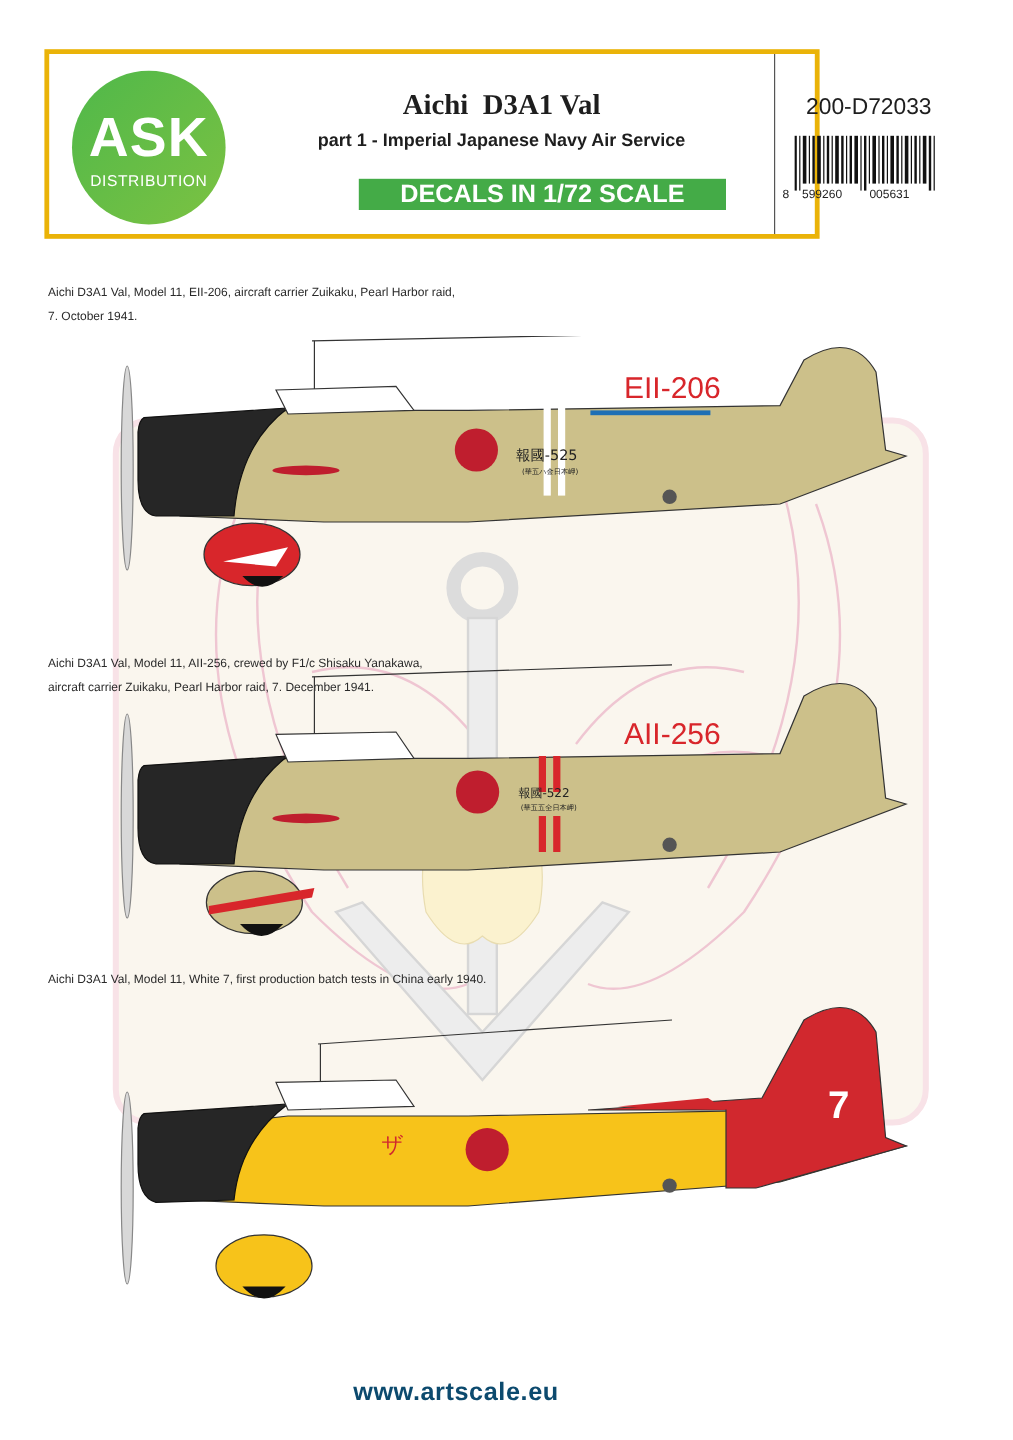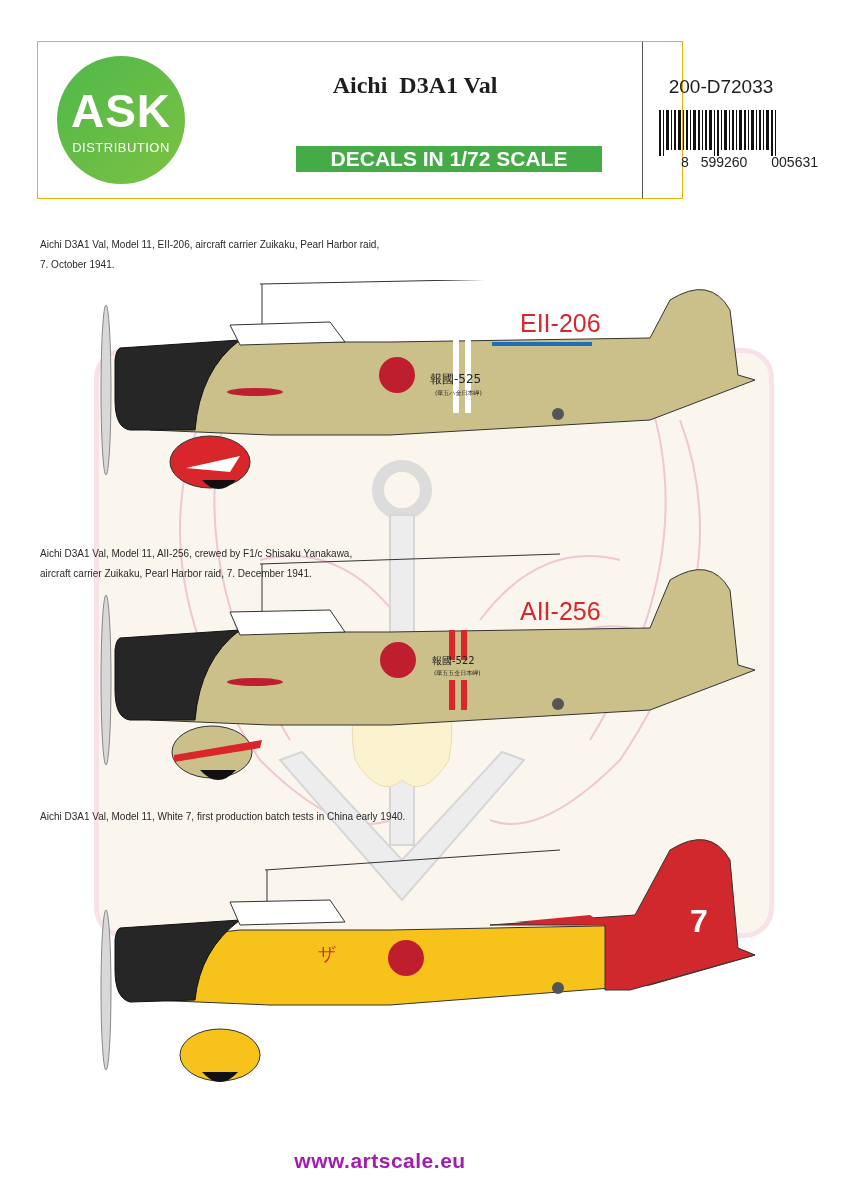--- a/index.html
+++ b/index.html
@@ -1,44 +1,45 @@
 <!DOCTYPE html>
 <html><head>
 <meta charset="utf-8">
 <style>
   html, body { margin:0; padding:0; }
   body { width:844px; height:1200px; background:#ffffff; position:relative; overflow:hidden; font-family:"Liberation Sans", sans-serif; }
-  .header { position:absolute; left:37px; top:41px; width:646px; height:158px; border:1px solid #eab308; background:#fff; box-sizing:border-box; }
+  .header { position:absolute; left:37px; top:41px; width:646px; height:158px; border:4px solid #eab308; background:#fff; box-sizing:border-box; }
   .header-divider { position:absolute; left:604px; top:0; width:1px; height:100%; background:#555; }
   .logo { position:absolute; left:19px; top:14px; width:128px; height:128px; border-radius:50%; background:linear-gradient(135deg,#4fb84a,#7cc242); }
   .logo-ask { position:absolute; left:0; top:28px; width:100%; text-align:center; color:#fff; font-weight:bold; font-size:46px; letter-spacing:1px; }
   .logo-dist { position:absolute; left:0; top:84px; width:100%; text-align:center; color:#fff; font-size:13px; letter-spacing:0.5px; }
   .title { position:absolute; left:150px; top:30px; width:454px; text-align:center; font-weight:bold; color:#1e1e1e; font-size:24px; }
   .subtitle { position:absolute; left:150px; width:454px; text-align:center; font-weight:bold; color:#1e1e1e; font-size:15px; }
   .sub1 { top:64px; } .sub2 { top:84px; }
   .scale-banner { position:absolute; left:225px; top:104px; width:306px; height:26px; background:#44ab47; color:#fff; font-weight:bold; font-size:21px; text-align:center; line-height:26px;margin-left:33px; }
   .code { position:absolute; left:604px; top:34px; width:158px; text-align:center; font-weight:normal; font-size:19px; color:#1e1e1e; }
   .barcode { position:absolute; left:658px; top:68px; width:130px; height:46px; }
-  .barcode-digits { position:absolute; left:648px; top:114px; font-size:14px; color:#222; width:150px;margin-left:32px; }
+  .barcode-digits { position:absolute; left:648px; top:114px; font-size:10px; color:#222; width:150px; }
   .bg-panel { position:absolute; left:94px; top:348px; width:680px; height:590px; background:#faf6ee; border:5px solid #f8e2e7; border-radius:30px; box-sizing:border-box; }
   .emblem { position:absolute; left:140px; top:380px; width:600px; height:560px; }
   .caption { position:absolute; left:40px; width:760px; font-size:10px; color:#2a2a2a; line-height:20px; }
   .plane { position:absolute; left:90px; width:680px; }
-  .footer-url { position:absolute; left:0; top:1149px; width:760px; text-align:center; color:#a21caf; font-weight:bold; font-size:21px; letter-spacing:0.5px; }
+  .footer-url { position:absolute; left:0; top:1149px; width:760px; text-align:center; color:#0c4a6e; font-weight:bold; font-size:21px; letter-spacing:0.5px; }
 </style>
 </head>
 <body>
 
 <div class="header">
   <div class="header-divider"></div>
   <div class="logo">
     <div class="logo-ask">ASK</div>
     <div class="logo-dist">DISTRIBUTION</div>
   </div>
   <div class="title" style="white-space:pre;font-family:Liberation Serif, serif;">Aichi  D3A1 Val</div>
+  <div class="subtitle sub1">part 1 - Imperial Japanese Navy Air Service</div>
   <div class="scale-banner">DECALS IN 1/72 SCALE</div>
   <div class="code">200-D72033</div>
   <svg class="barcode" style="left:621px;top:68px;" viewBox="0 0 130 46">
     <g fill="#111">
       <rect x="0" y="0" width="2" height="46"></rect>
         <rect x="4" y="0" width="1" height="46"></rect>
       <rect x="7" y="0" width="3" height="40"></rect>
         <rect x="12" y="0" width="1" height="40"></rect>
         <rect x="15" y="0" width="2" height="40"></rect>
       <rect x="19" y="0" width="3" height="40"></rect>

